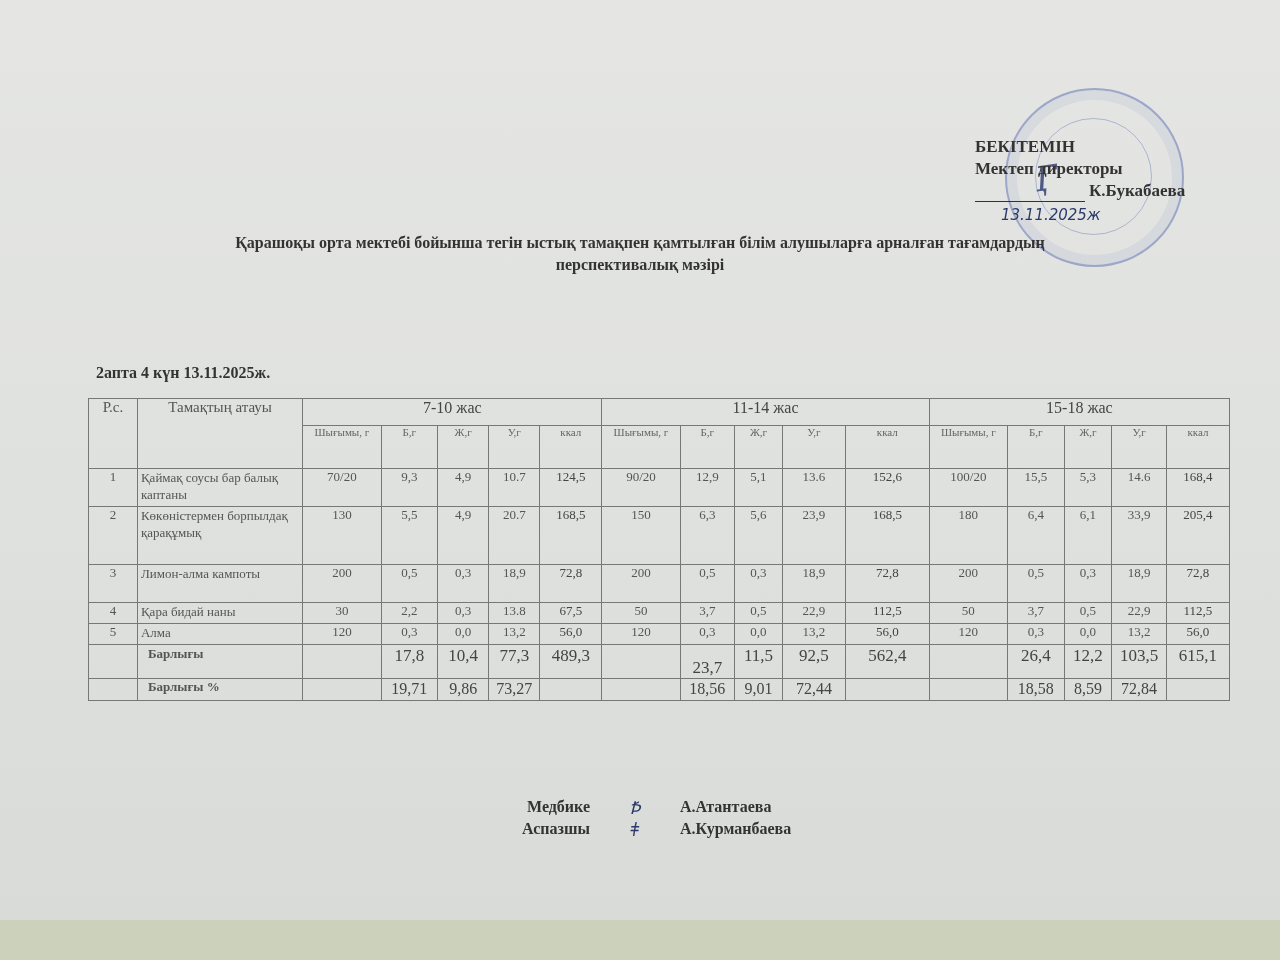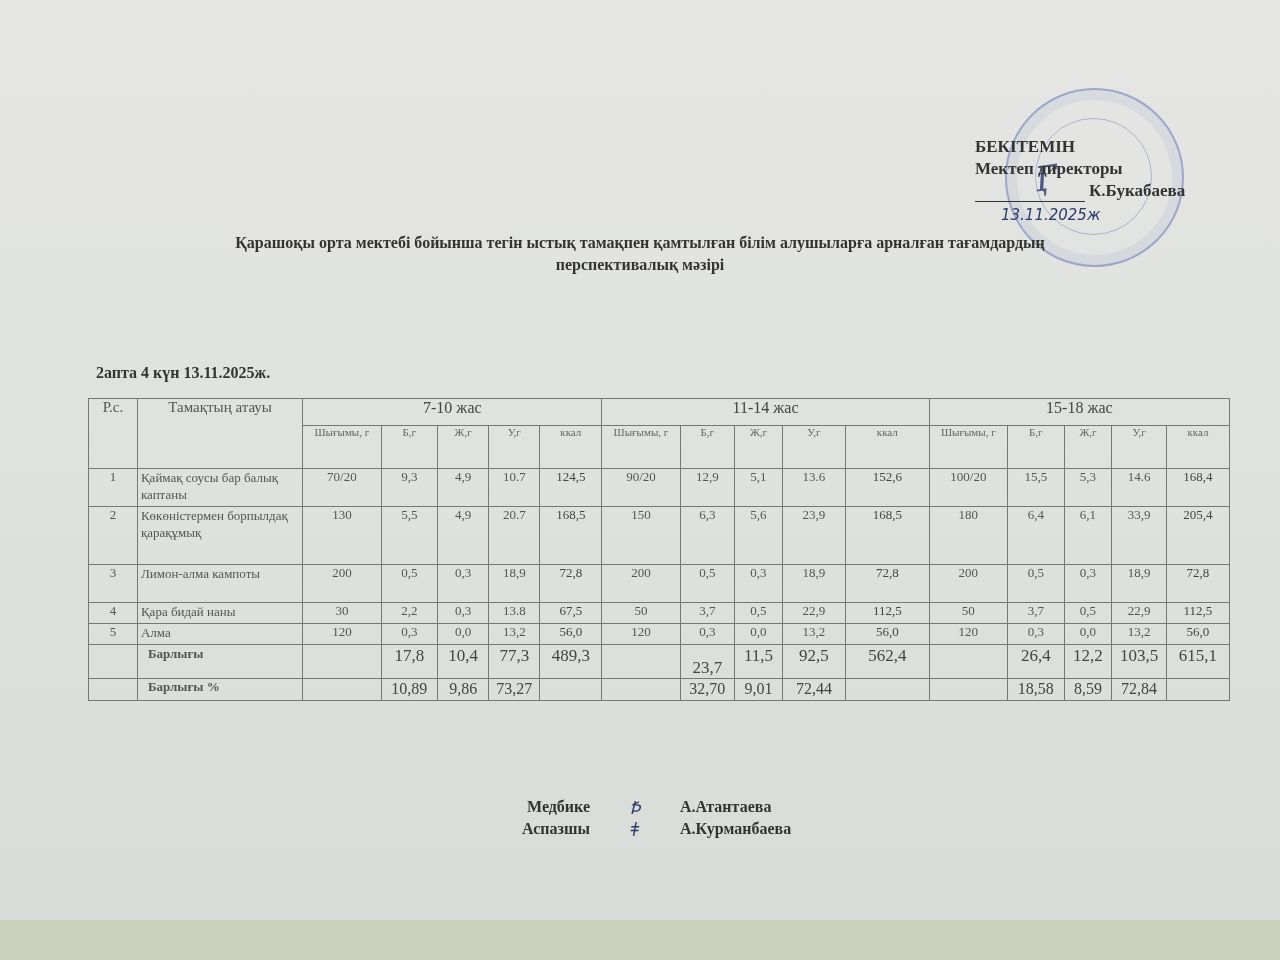--- a/index.html
+++ b/index.html
@@ -261,26 +261,26 @@
         <td class="num" style="padding-top: 1px;"></td>
         <td class="num" style="padding-top: 1px;">26,4</td>
         <td class="num" style="padding-top: 1px;">12,2</td>
         <td class="num" style="padding-top: 1px;">103,5</td>
         <td class="num kcal" style="padding-top: 1px;">615,1</td>
       </tr>
       <tr class="pct" style="height: 22px;">
         <td></td>
         <td class="lbl">Барлығы %</td>
         <td class="num" style="padding-top: 1px;"></td>
-        <td class="num" style="padding-top: 1px;">10,89</td>
+        <td class="num" style="padding-top: 1px;">19,71</td>
         <td class="num" style="padding-top: 1px;">9,86</td>
         <td class="num" style="padding-top: 1px;">73,27</td>
         <td class="num kcal" style="padding-top: 1px;"></td>
         <td class="num" style="padding-top: 1px;"></td>
-        <td class="num" style="padding-top: 1px;">32,70</td>
+        <td class="num" style="padding-top: 1px;">18,56</td>
         <td class="num" style="padding-top: 1px;">9,01</td>
         <td class="num" style="padding-top: 1px;">72,44</td>
         <td class="num kcal" style="padding-top: 1px;"></td>
         <td class="num" style="padding-top: 1px;"></td>
         <td class="num" style="padding-top: 1px;">18,58</td>
         <td class="num" style="padding-top: 1px;">8,59</td>
         <td class="num" style="padding-top: 1px;">72,84</td>
         <td class="num kcal" style="padding-top: 1px;"></td>
       </tr>
     </tbody>

